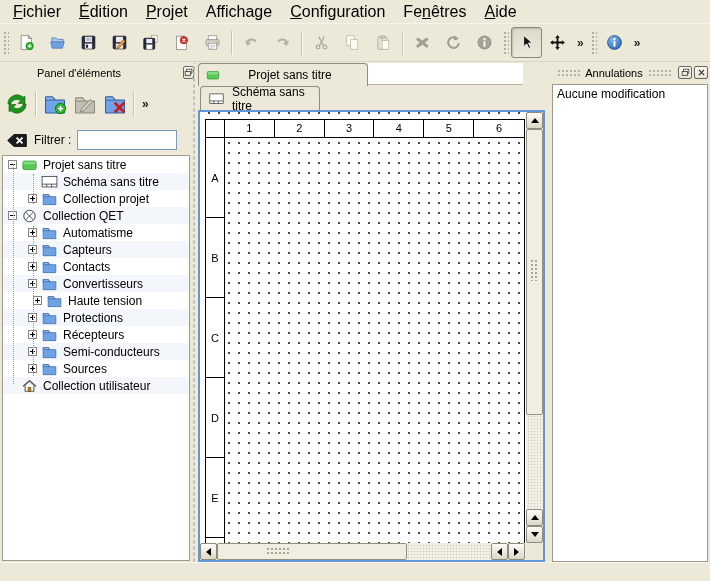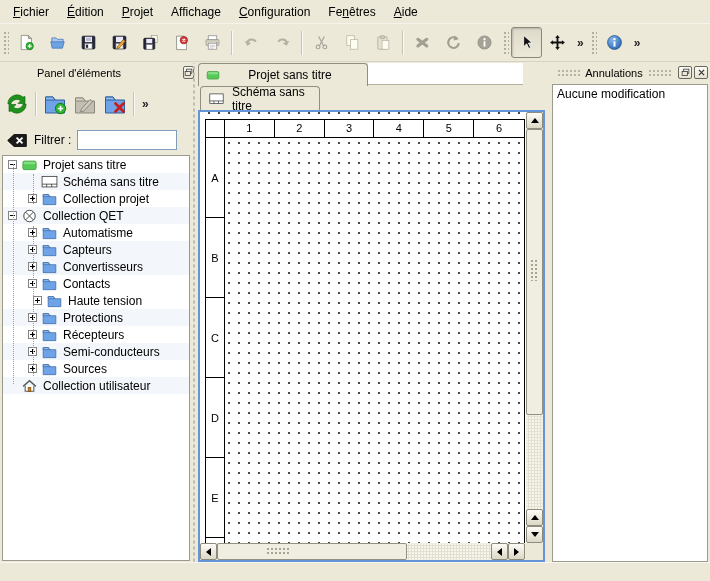--- a/index.html
+++ b/index.html
@@ -2,21 +2,21 @@
 <html><head>
 <meta charset="utf-8">
 <style>
   * { margin:0; padding:0; box-sizing:border-box; }
   html,body { width:710px; height:581px; overflow:hidden; }
   body { font-family:"Liberation Sans","DejaVu Sans",sans-serif; background:#ece9d8; color:#000; }
   #app { position:relative; width:710px; height:581px; background:#ece9d8; overflow:hidden; }
 
   
   #menubar { position:absolute; left:0; top:0; width:710px; height:24px; display:flex; align-items:center; padding-left:4px; border-bottom:1px solid #f6f4ea; }
-  .menu-item { padding:3px 9px; font-size:12px; cursor:default; }
+  .menu-item { padding:3px 9px; font-size:16px; cursor:default; }
   .menu-item u { text-decoration:underline; }
 
   
   #toolbar-row { position:absolute; left:0; top:24px; width:710px; height:38px; display:flex; align-items:center; border-bottom:1px solid #d8d4c4; }
   .tb-section { display:flex; align-items:center; height:34px; }
   .tb-handle { width:7px; height:26px; margin:0 2px; background-image:radial-gradient(#b2ae9f 1px, transparent 1.3px); background-size:4px 4px; background-position:1px 1px; }
   .tb-sep { width:2px; height:24px; margin:0 3px; border-left:1px solid #c8c4b4; border-right:1px solid #fbfaf4; }
   .tbtn { width:31px; height:31px; display:flex; align-items:center; justify-content:center; border:1px solid transparent; border-radius:3px; }
   .tbtn svg { width:23px; height:23px; }
   .tbtn.pressed { border:1px solid #8b887a; background:linear-gradient(#dedacb,#ece9d8); box-shadow:inset 1px 1px 2px rgba(0,0,0,.18); }
@@ -423,39 +423,39 @@
       <div class="tree-row alt" style="padding-left: 25px;">
         <span class="expander plus"></span>
         <span class="sm-ic tree-ic">
           <svg viewBox="0 0 24 24">
             <path d="M2.5 5.5h8l2 3h9v12h-19z" fill="#6fa3e8" stroke="#2f5f9e"></path>
             <path d="M2.5 5.5h8l2 3h-10z" fill="#93bdf2" stroke="#2f5f9e"></path>
           </svg>
         </span>
         <span>Capteurs</span>
       </div>
+      <div class="tree-row" style="padding-left: 25px;">
+        <span class="expander plus"></span>
+        <span class="sm-ic tree-ic">
+          <svg viewBox="0 0 24 24">
+            <path d="M2.5 5.5h8l2 3h9v12h-19z" fill="#6fa3e8" stroke="#2f5f9e"></path>
+            <path d="M2.5 5.5h8l2 3h-10z" fill="#93bdf2" stroke="#2f5f9e"></path>
+          </svg>
+        </span>
+        <span>Contacts</span>
+      </div>
       <div class="tree-row alt" style="padding-left: 25px;">
         <span class="expander plus"></span>
         <span class="sm-ic tree-ic">
           <svg viewBox="0 0 24 24">
             <path d="M2.5 5.5h8l2 3h9v12h-19z" fill="#6fa3e8" stroke="#2f5f9e"></path>
             <path d="M2.5 5.5h8l2 3h-10z" fill="#93bdf2" stroke="#2f5f9e"></path>
           </svg>
         </span>
         <span>Convertisseurs</span>
-      </div>
-      <div class="tree-row" style="padding-left: 25px;">
-        <span class="expander plus"></span>
-        <span class="sm-ic tree-ic">
-          <svg viewBox="0 0 24 24">
-            <path d="M2.5 5.5h8l2 3h9v12h-19z" fill="#6fa3e8" stroke="#2f5f9e"></path>
-            <path d="M2.5 5.5h8l2 3h-10z" fill="#93bdf2" stroke="#2f5f9e"></path>
-          </svg>
-        </span>
-        <span>Contacts</span>
       </div>
       <div class="tree-row" style="padding-left: 30px;">
         <span class="expander plus"></span>
         <span class="sm-ic tree-ic">
           <svg viewBox="0 0 24 24">
             <path d="M2.5 5.5h8l2 3h9v12h-19z" fill="#6fa3e8" stroke="#2f5f9e"></path>
             <path d="M2.5 5.5h8l2 3h-10z" fill="#93bdf2" stroke="#2f5f9e"></path>
           </svg>
         </span>
         <span>Haute tension</span>

